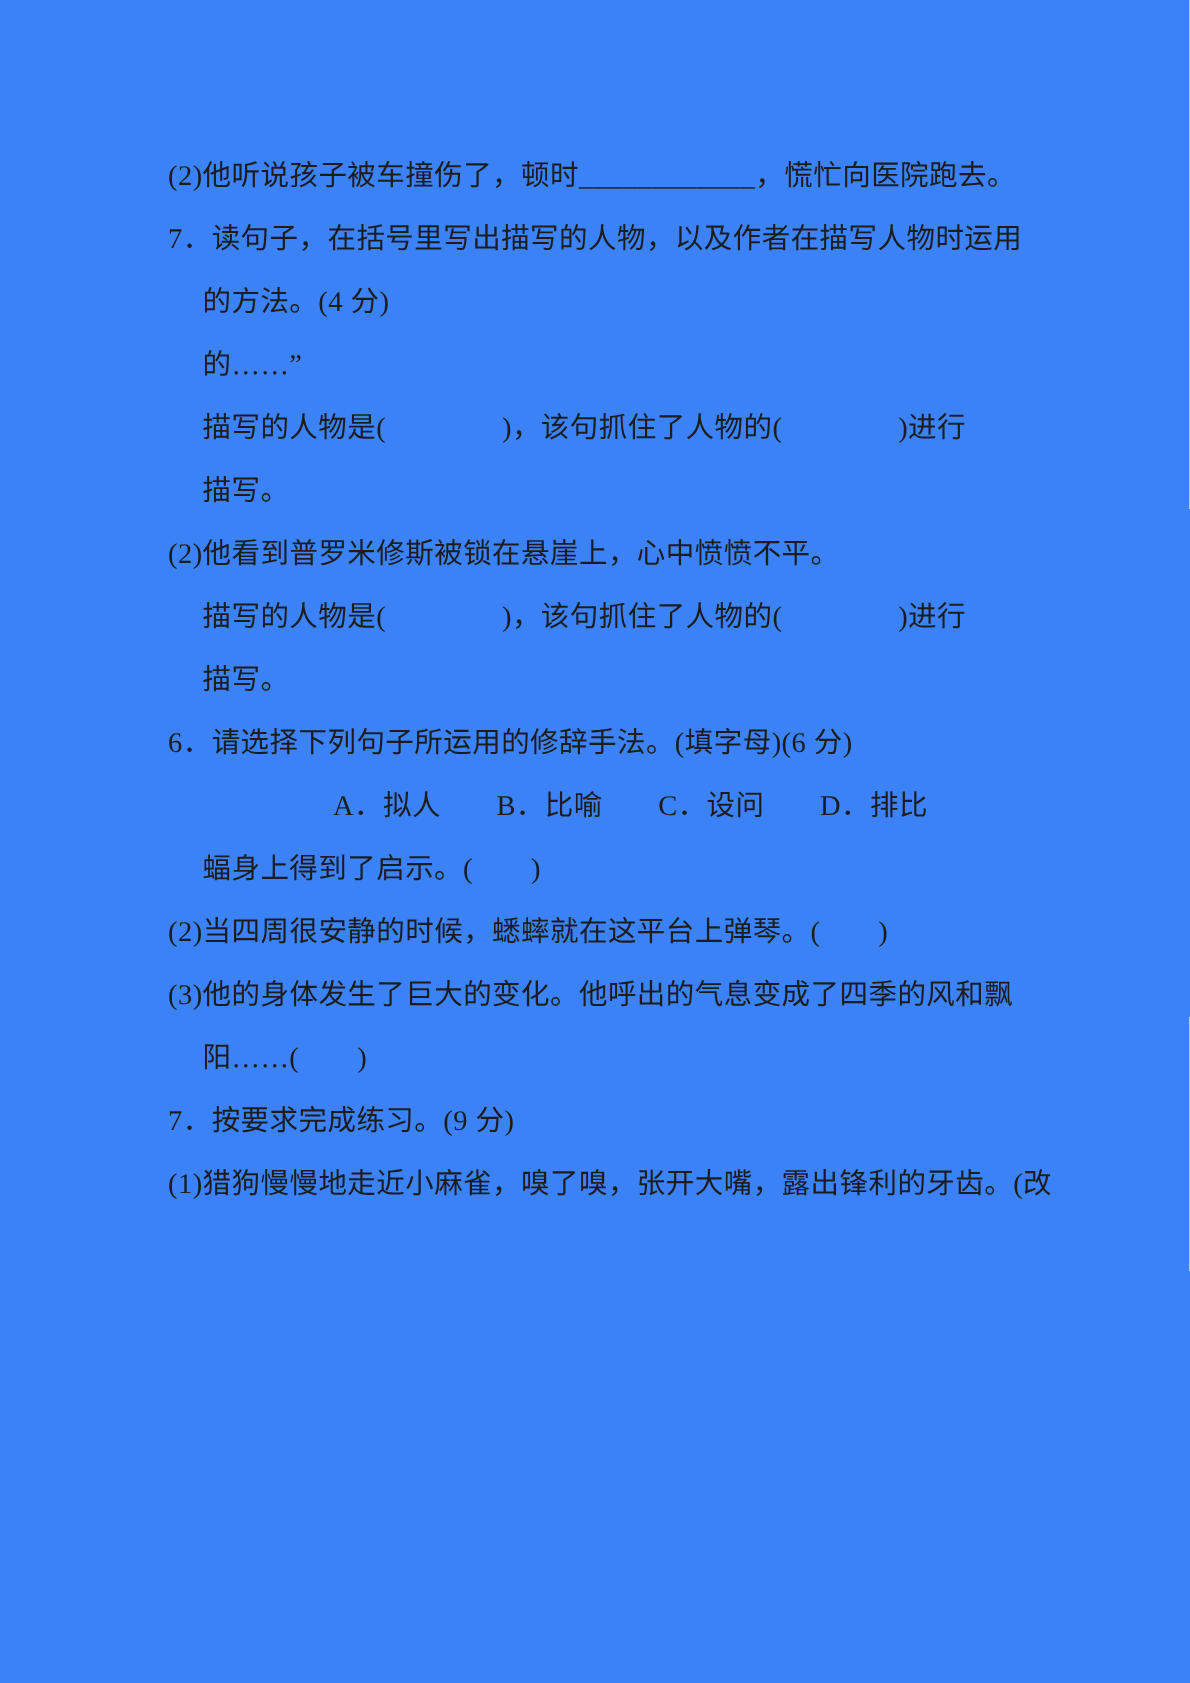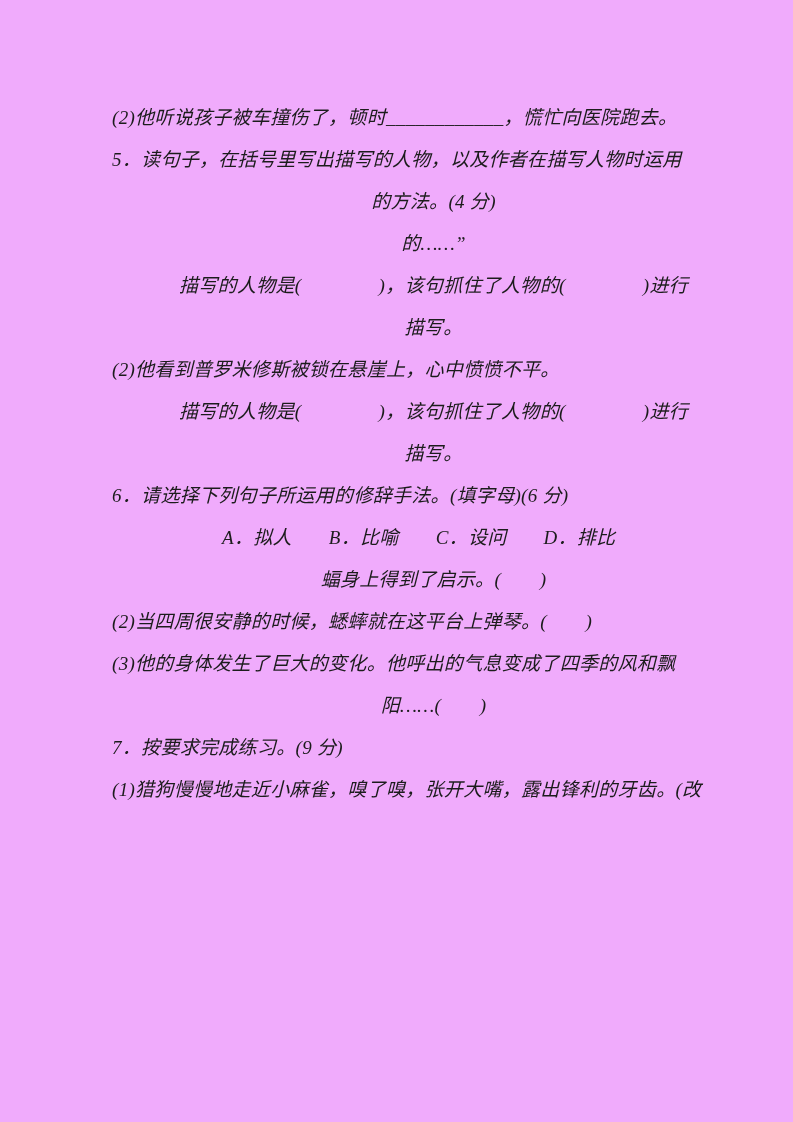--- a/index.html
+++ b/index.html
@@ -5,62 +5,60 @@
 <style>
   html, body {
     margin: 0;
     padding: 0;
     background: #ffffff;
   }
   .page {
     position: relative;
     width: 793px;
     height: 1122px;
-    background: #f0abfc;
+    background: #3b82f6;
     overflow: hidden;
-    font-style: italic;
   }
   .content {
     position: absolute;
     left: 112px;
     top: 97px;
     width: 620px;
   }
   .line {
     font-family: "Liberation Serif", "DejaVu Serif", serif;
     font-size: 19px;
     line-height: 42px;
     height: 42px;
     color: #1c1c1c;
     white-space: pre;
     letter-spacing: 0.3px;
   }
   .indent-cont {
     padding-left: 23px;
-    text-align: center;
   }
   .indent-options {
     padding-left: 110px;
   }
   .opt {
     display: inline-block;
     margin-right: 37px;
     white-space: pre;
   }
   .opt:last-child {
     margin-right: 12px;
   }
 </style>
 </head>
 <body>
 
 <div class="page">
   <div class="content" id="worksheet-content">
       <div class="line">(2)他听说孩子被车撞伤了，顿时____________，慌忙向医院跑去。</div>
-      <div class="line">5．读句子，在括号里写出描写的人物，以及作者在描写人物时运用</div>
+      <div class="line">7．读句子，在括号里写出描写的人物，以及作者在描写人物时运用</div>
       <div class="line indent-cont">的方法。(4 分)</div>
       <div class="line indent-cont">的……”</div>
       <div class="line indent-cont">描写的人物是(　　　　)，该句抓住了人物的(　　　　)进行</div>
       <div class="line indent-cont">描写。</div>
       <div class="line">(2)他看到普罗米修斯被锁在悬崖上，心中愤愤不平。</div>
       <div class="line indent-cont">描写的人物是(　　　　)，该句抓住了人物的(　　　　)进行</div>
       <div class="line indent-cont">描写。</div>
       <div class="line">6．请选择下列句子所运用的修辞手法。(填字母)(6 分)</div>
       <div class="line indent-options"><span class="opt">A．拟人</span><span class="opt">B．比喻</span><span class="opt">C．设问</span><span class="opt">D．排比</span></div>
       <div class="line indent-cont">蝠身上得到了启示。(　　)</div>

